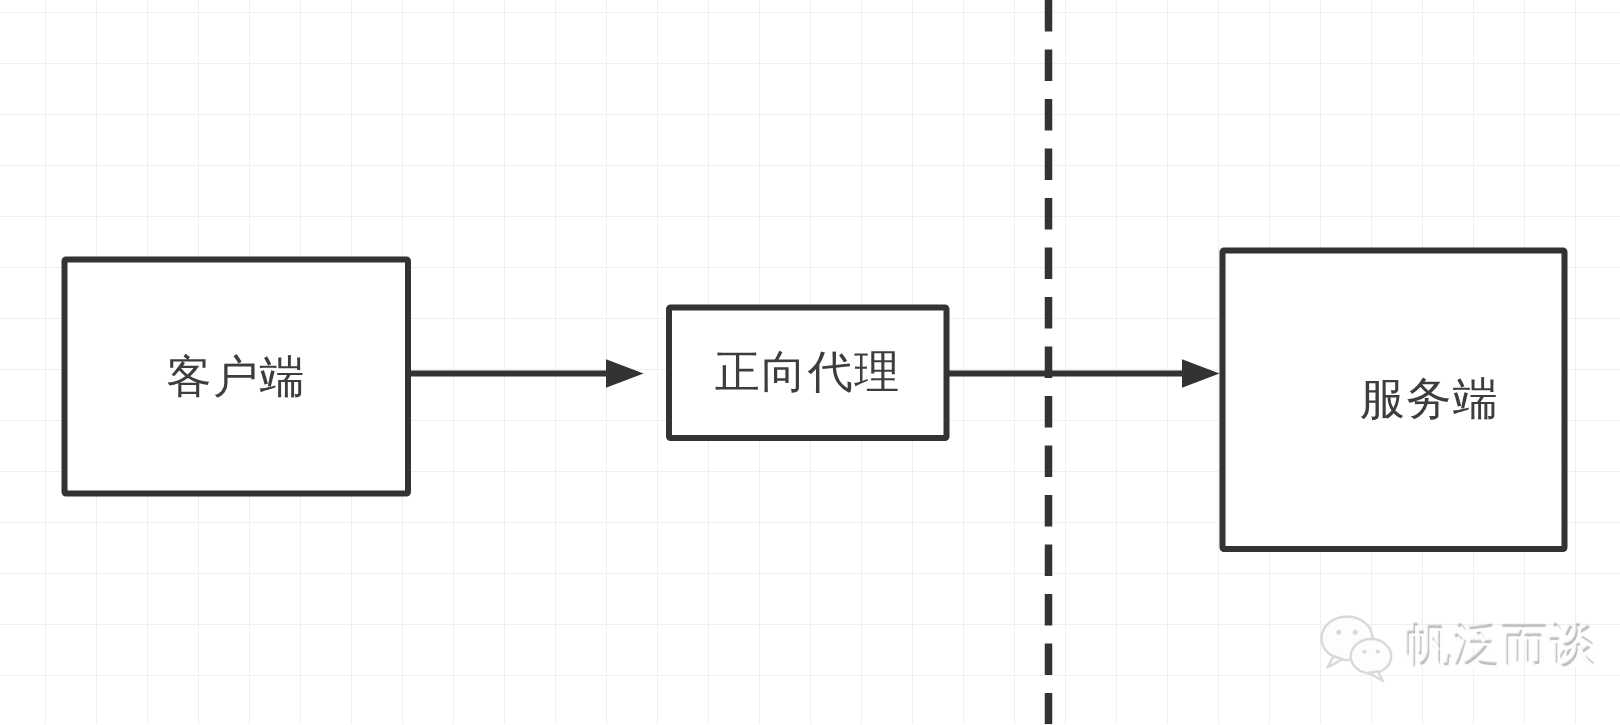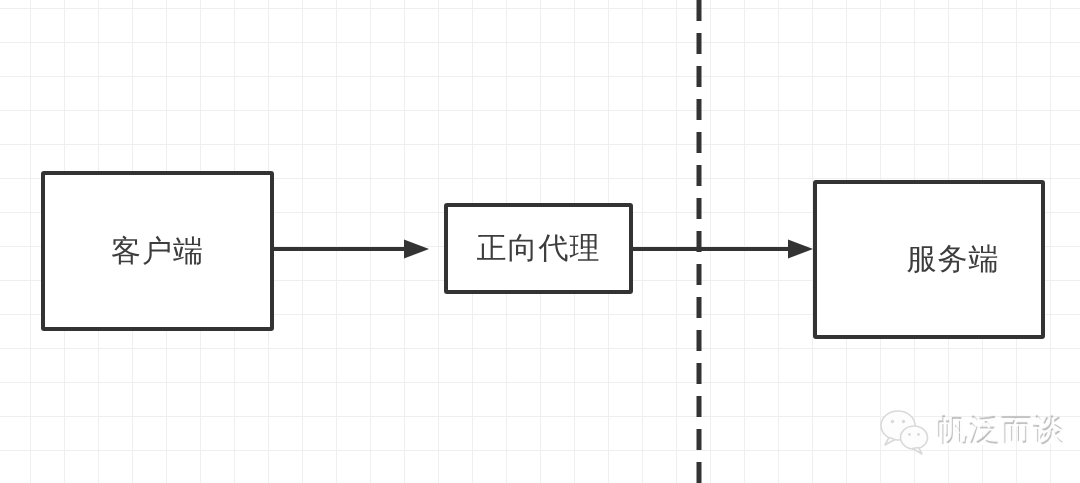--- a/index.html
+++ b/index.html
@@ -30,21 +30,21 @@
     background: #ffffff;
     border: 4px solid #333333;
     border-radius: 3px;
     color: #3d3d3d;
     font-size: 30px;
     letter-spacing: 1px;
     text-align: center;
   }
   .node-client { left: 41px;  top: 171px; width: 233px; height: 160px; }
   .node-proxy  { left: 444px; top: 203px; width: 189px; height: 91px;  }
-  .node-server { left: 813px; top: 180px; width: 232px; height: 159px; padding-left: 48px; }
+  .node-server { left: 813px; top: 165px; width: 232px; height: 203px; padding-left: 48px; }
   .watermark {
     position: absolute;
     left: 878px; top: 408px;
     display: flex;
     align-items: center;
     gap: 8px;
   }
   .watermark-icon { width: 52px; height: 48px; }
   .watermark-text {
     font-size: 31px;

